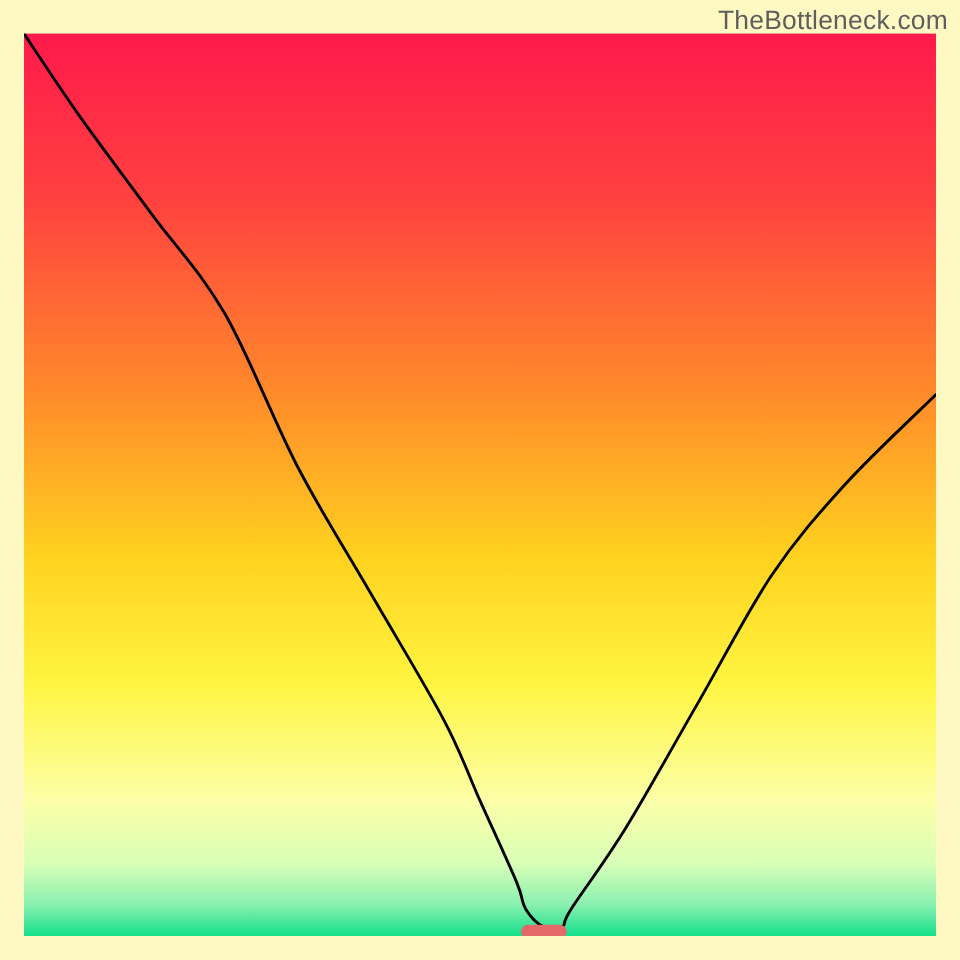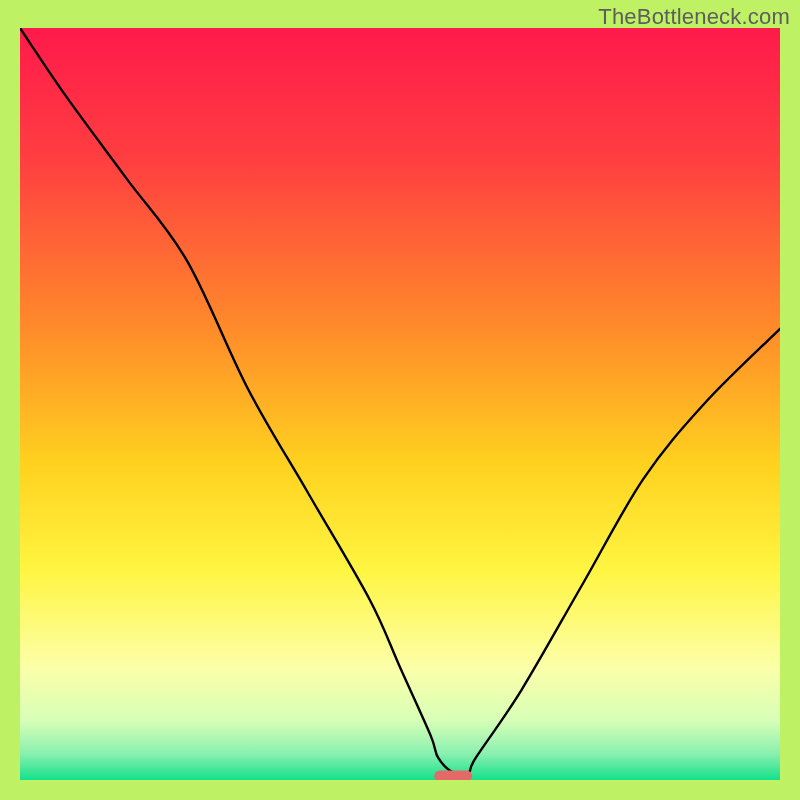--- a/index.html
+++ b/index.html
@@ -8,21 +8,21 @@
     width: 800px;
     height: 800px;
     background: #000000;
     overflow: hidden;
     font-family: Arial, Helvetica, sans-serif;
   }
   .stage {
     position: relative;
     width: 800px;
     height: 800px;
-    background: #bef264;
+    background: #fef9c3;
   }
   .attribution {
     position: absolute;
     top: 4px;
     right: 10px;
     color: #5e5e5e;
     font-size: 22px;
     font-weight: 400;
     letter-spacing: 0.2px;
   }

